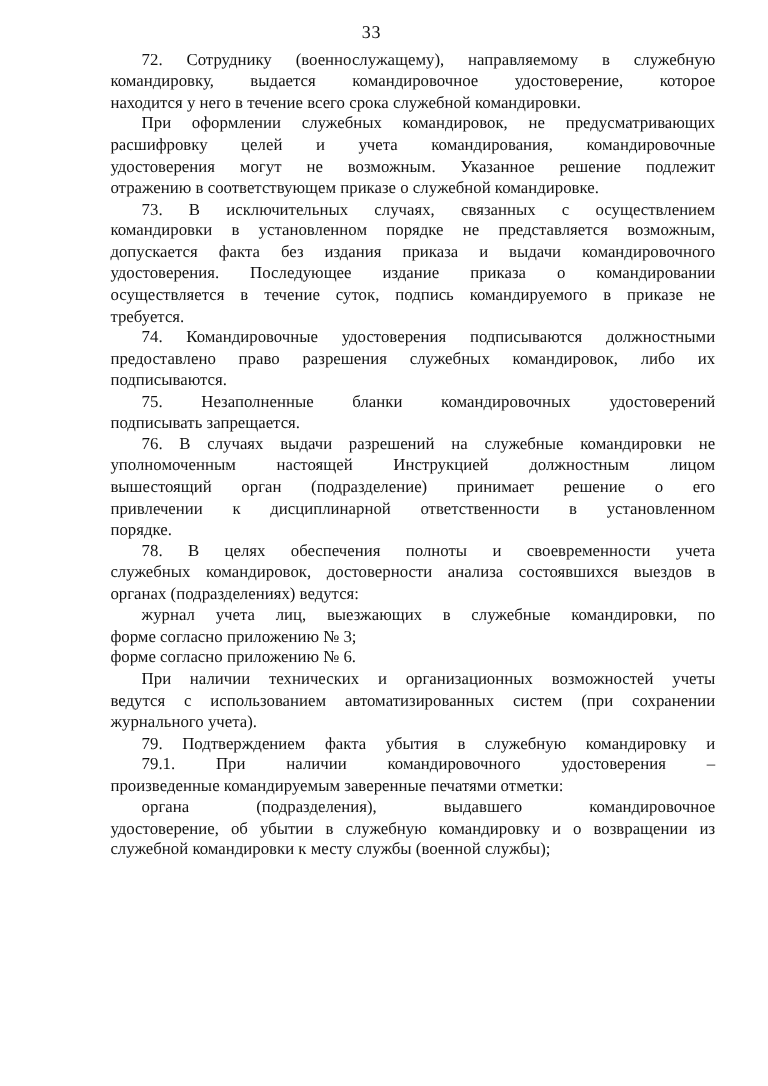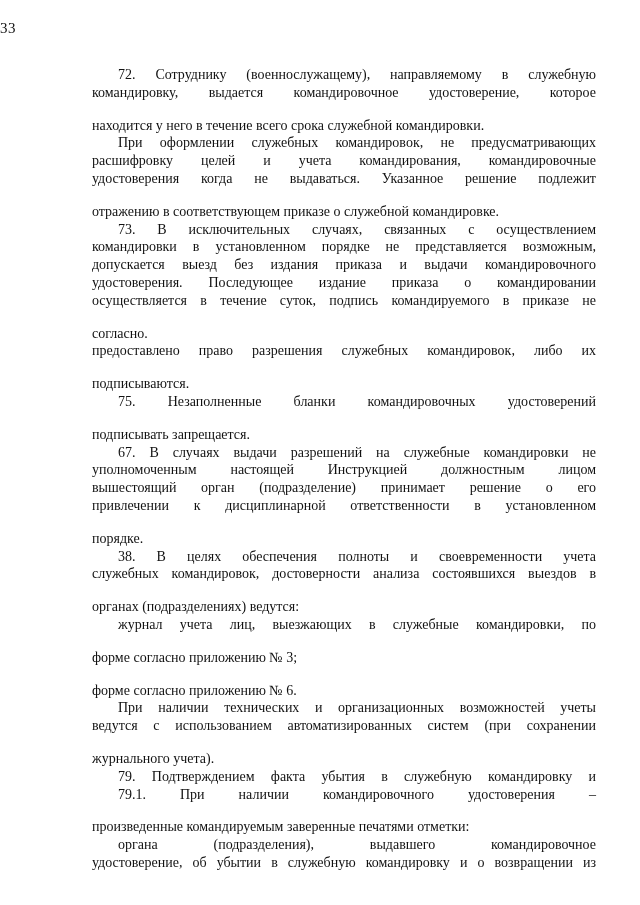--- a/index.html
+++ b/index.html
@@ -14,93 +14,93 @@
     background: #ffffff;
     overflow: hidden;
     font-family: "Liberation Serif", "DejaVu Serif", serif;
     color: #121212;
   }
   .page-number {
     position: absolute;
     top: 20px;
     left: 0;
     width: 619px;
-    text-align: left;
+    text-align: center;
     font-size: 15px;
     line-height: 16px;
     letter-spacing: 0.5px;
   }
   .text-block {
     position: absolute;
-    top: 66px;
+    top: 42px;
     left: 92px;
     width: 504px;
     font-size: 14px;
     line-height: 17.8px;
   }
   .para {
     margin: 0;
     padding: 0;
   }
   
   .line {
     text-align: justify;
     text-align-last: justify;
     white-space: normal;
   }
   .line.first {
     text-indent: 26px;
   }
   .line.last {
     text-align-last: auto;
-    margin-top: 15px;
   }
 </style>
 </head>
 <body>
 
 <div class="page">
   <div class="page-number">33</div>
   <div class="text-block">
       <div class="para">
         <div class="line first">72. Сотруднику (военнослужащему), направляемому в служебную</div>
         <div class="line">командировку, выдается командировочное удостоверение, которое</div>
         <div class="line last">находится у него в течение всего срока служебной командировки.</div>
       </div>
       <div class="para">
         <div class="line first">При оформлении служебных командировок, не предусматривающих</div>
         <div class="line">расшифровку целей и учета командирования, командировочные</div>
-        <div class="line">удостоверения когда не выдаваться. Указанное решение подлежит</div>
+        <div class="line">удостоверения могут не возможным. Указанное решение подлежит</div>
         <div class="line last">отражению в соответствующем приказе о служебной командировке.</div>
       </div>
       <div class="para">
         <div class="line first">73. В исключительных случаях, связанных с осуществлением</div>
         <div class="line">командировки в установленном порядке не представляется возможным,</div>
-        <div class="line">допускается выезд без издания приказа и выдачи командировочного</div>
+        <div class="line">допускается факта без издания приказа и выдачи командировочного</div>
         <div class="line">удостоверения. Последующее издание приказа о командировании</div>
         <div class="line">осуществляется в течение суток, подпись командируемого в приказе не</div>
-        <div class="line last">согласно.</div>
+        <div class="line last">требуется.</div>
       </div>
       <div class="para">
+        <div class="line first">74. Командировочные удостоверения подписываются должностными</div>
         <div class="line">предоставлено право разрешения служебных командировок, либо их</div>
         <div class="line last">подписываются.</div>
       </div>
       <div class="para">
         <div class="line first">75. Незаполненные бланки командировочных удостоверений</div>
         <div class="line last">подписывать запрещается.</div>
       </div>
       <div class="para">
-        <div class="line first">67. В случаях выдачи разрешений на служебные командировки не</div>
+        <div class="line first">76. В случаях выдачи разрешений на служебные командировки не</div>
         <div class="line">уполномоченным настоящей Инструкцией должностным лицом</div>
         <div class="line">вышестоящий орган (подразделение) принимает решение о его</div>
         <div class="line">привлечении к дисциплинарной ответственности в установленном</div>
         <div class="line last">порядке.</div>
       </div>
       <div class="para">
-        <div class="line first">38. В целях обеспечения полноты и своевременности учета</div>
+        <div class="line first">78. В целях обеспечения полноты и своевременности учета</div>
         <div class="line">служебных командировок, достоверности анализа состоявшихся выездов в</div>
         <div class="line last">органах (подразделениях) ведутся:</div>
       </div>
       <div class="para">
         <div class="line first">журнал учета лиц, выезжающих в служебные командировки, по</div>
         <div class="line last">форме согласно приложению № 3;</div>
       </div>
       <div class="para">
         <div class="line last">форме согласно приложению № 6.</div>
       </div>
@@ -112,15 +112,16 @@
       <div class="para">
         <div class="line first">79. Подтверждением факта убытия в служебную командировку и</div>
       </div>
       <div class="para">
         <div class="line first">79.1. При наличии командировочного удостоверения –</div>
         <div class="line last">произведенные командируемым заверенные печатями отметки:</div>
       </div>
       <div class="para">
         <div class="line first">органа (подразделения), выдавшего командировочное</div>
         <div class="line">удостоверение, об убытии в служебную командировку и о возвращении из</div>
+        <div class="line last">служебной командировки к месту службы (военной службы);</div>
       </div>
     </div>
 </div>
 
 </body></html>

